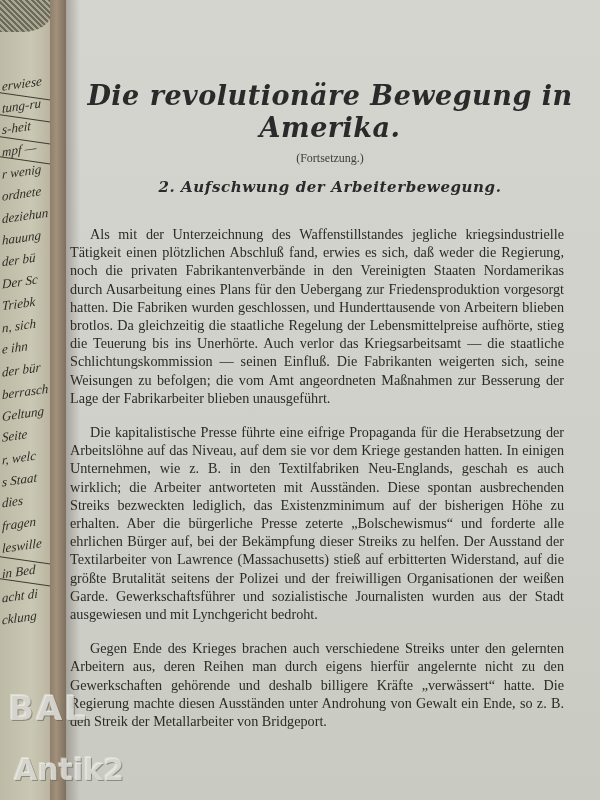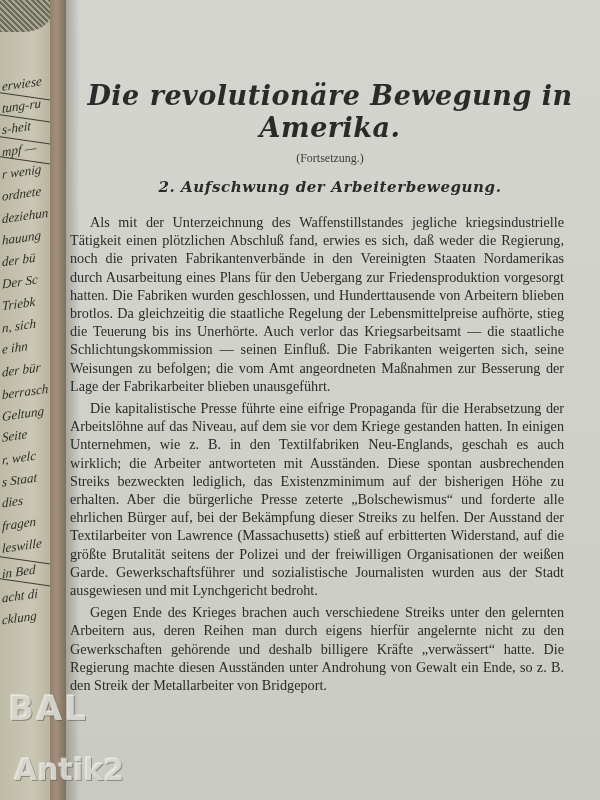--- a/index.html
+++ b/index.html
@@ -50,21 +50,21 @@
     .section-head {
       position: absolute; top: 178px; left: 30px; width: 600px; text-align: center;
       font-family: "DejaVu Serif", serif; font-style: italic; font-weight: bold;
       font-size: 15px; color: #2a2a2a; letter-spacing: 0.6px;
     }
     .body {
       position: absolute; left: 70px; top: 209px; width: 494px;
       font-family: "Liberation Serif", serif; font-size: 14.2px; line-height: 18.2px;
       color: #2b2b27; text-align: justify;
     }
-    .body p { margin: 4px 0 2px 0; text-indent: 20px; font-family: Liberation Serif, serif; }
+    .body p { margin: 16px 0 2px 0; text-indent: 20px; font-family: Liberation Serif, serif; }
     .watermark {
       position: absolute; font-family: "DejaVu Sans", sans-serif; font-weight: bold;
       color: rgba(235,235,230,0.75);
       text-shadow: 1px 1px 0 rgba(90,90,80,0.55), -1px -1px 0 rgba(255,255,255,0.4);
     }
     .wm-bal { left: 8px; top: 688px; font-size: 34px; letter-spacing: 2px; }
     .wm-antik { left: 14px; top: 752px; font-size: 30px; }
   </style>
 </head>
 <body>

